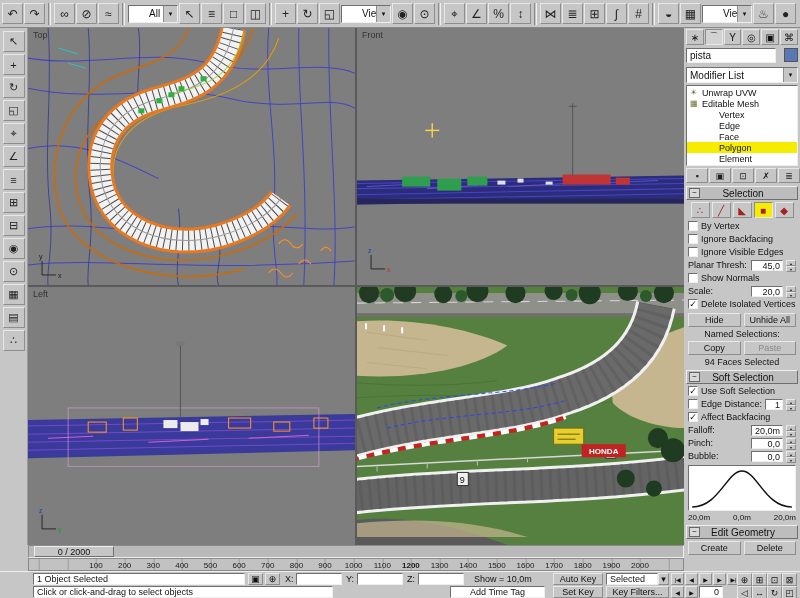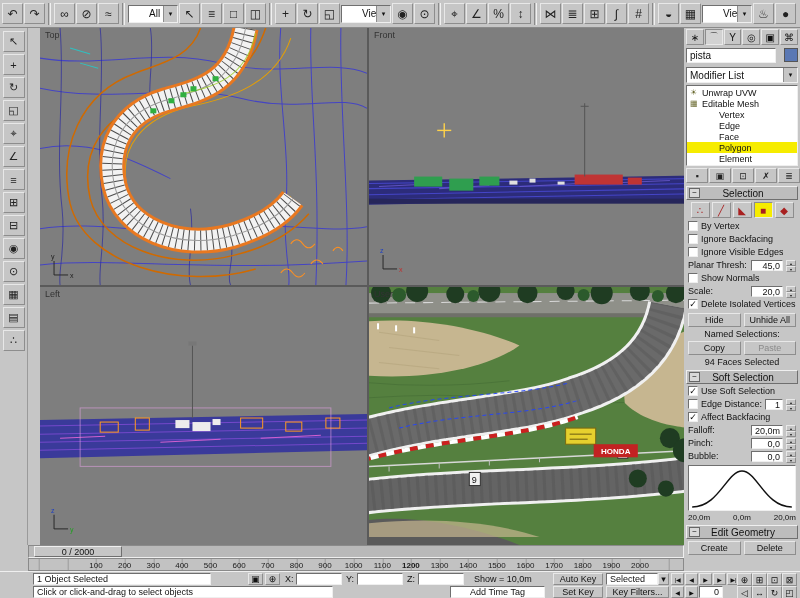--- a/index.html
+++ b/index.html
@@ -18,21 +18,21 @@
   .dd .ddarr{width:14px;height:100%;display:flex;align-items:center;justify-content:center;font-size:7px;
     background:#c6c6c6;border-left:1px solid #8d8d8d}
 
   
   #left-toolbar{position:absolute;left:0;top:28px;width:28px;height:517px;background:#c6c6c6;
     border-right:1px solid #9a9a9a;display:flex;flex-direction:column;align-items:center;gap:2px;padding-top:3px}
   .vbtn{width:22px;height:21px;display:flex;align-items:center;justify-content:center;font-size:11px;color:#222;
     background:#c6c6c6;border:1px solid;border-color:#e8e8e8 #8d8d8d #8d8d8d #e8e8e8;cursor:pointer}
 
   
-  #viewport-area{position:absolute;left:40px;top:28px;width:656px;height:517px;background:#5a5a5a;
+  #viewport-area{position:absolute;left:28px;top:28px;width:656px;height:517px;background:#5a5a5a;
     display:grid;grid-template-columns:327px 327px;grid-template-rows:257px 258px;gap:2px}
   .vp{position:relative;background:#7e7e7e;overflow:hidden}
   .vp svg{position:absolute;inset:0;width:100%;height:100%}
   .vp.active{box-shadow:inset 0 0 0 2px #efd800}
   .vplabel{position:absolute;top:2px;left:5px;font-size:9px;color:#333;z-index:4}
 
   
   #command-panel{position:absolute;left:684px;top:28px;width:116px;height:542px;background:#c6c6c6;padding:1px 2px;overflow:hidden}
   #command-panel-tabs{display:flex;gap:1px;height:17px;margin-bottom:2px}
   .tabbtn{flex:1;height:16px;display:flex;align-items:center;justify-content:center;font-size:10px;
@@ -80,21 +80,21 @@
   .pbtn{flex:1;height:14px;display:flex;align-items:center;justify-content:center;font-size:9px;
     background:#c6c6c6;border:1px solid;border-color:#e8e8e8 #8d8d8d #8d8d8d #e8e8e8;cursor:pointer}
   .pbtn.disabled{color:#8a8a8a}
   .centertext{text-align:center;font-size:9px;margin:2px 0}
   .curvebox{height:46px;margin:2px 2px;background:#fff;border:1px solid;border-color:#6f6f6f #efefef #efefef #6f6f6f}
   .curvelabels{display:flex;justify-content:space-between;font-size:8px;margin:0 2px 2px}
 
   
   #time-slider{position:absolute;left:28px;top:545px;width:656px;height:13px;background:#b9b9b9;
     border:1px solid;border-color:#8a8a8a #efefef #efefef #8a8a8a}
-  #time-knob{position:absolute;left:5px;top:0;width:88px;height:11px;display:flex;align-items:center;justify-content:center;
+  #time-knob{position:absolute;left:5px;top:0;width:80px;height:11px;display:flex;align-items:center;justify-content:center;
     font-size:9px;background:#c6c6c6;border:1px solid;border-color:#efefef #6f6f6f #6f6f6f #efefef;cursor:pointer}
   #track-bar{position:absolute;left:28px;top:558px;width:656px;height:13px;background:#c2c2c2;
     border:1px solid #8a8a8a;overflow:hidden;
     background-image:repeating-linear-gradient(90deg,#9a9a9a 0 1px,transparent 1px 28.63px);
     background-position:9.7px 0}
   .tick{position:absolute;top:2px;transform:translateX(-50%);font-size:8px;color:#1a1a1a}
 
   
   #status-bar{position:absolute;left:0;top:571px;width:800px;height:27px;background:#c6c6c6;border-top:1px solid #efefef}
   .abs{position:absolute}
@@ -608,21 +608,21 @@
     <span class="tick" style="left: 467.82px;">1500</span>
     <span class="tick" style="left: 496.45px;">1600</span>
     <span class="tick" style="left: 525.08px;">1700</span>
     <span class="tick" style="left: 553.71px;">1800</span>
     <span class="tick" style="left: 582.34px;">1900</span>
     <span class="tick" style="left: 610.97px;">2000</span>
   </div>
 
 <div id="status-bar">
 
-  <div class="abs sfield" style="left:33px;top:1px;width:178px;height:12px">1 Object Selected</div>
+  <div class="abs sfield" style="left:33px;top:1px;width:212px;height:12px">1 Object Selected</div>
   <div class="abs sbtn" style="left:248px;top:1px;width:15px;height:12px">▣</div>
   <div class="abs sbtn" style="left:265px;top:1px;width:15px;height:12px">⊕</div>
   <span class="abs slabel" style="left:285px;top:1px;height:12px">X:</span>
   <div class="abs sfield" style="left:296px;top:1px;width:46px;height:12px"></div>
   <span class="abs slabel" style="left:346px;top:1px;height:12px">Y:</span>
   <div class="abs sfield" style="left:357px;top:1px;width:46px;height:12px"></div>
   <span class="abs slabel" style="left:407px;top:1px;height:12px">Z:</span>
   <div class="abs sfield" style="left:418px;top:1px;width:46px;height:12px"></div>
   <span class="abs slabel" style="left:474px;top:1px;height:12px">Show = 10,0m</span>
 

